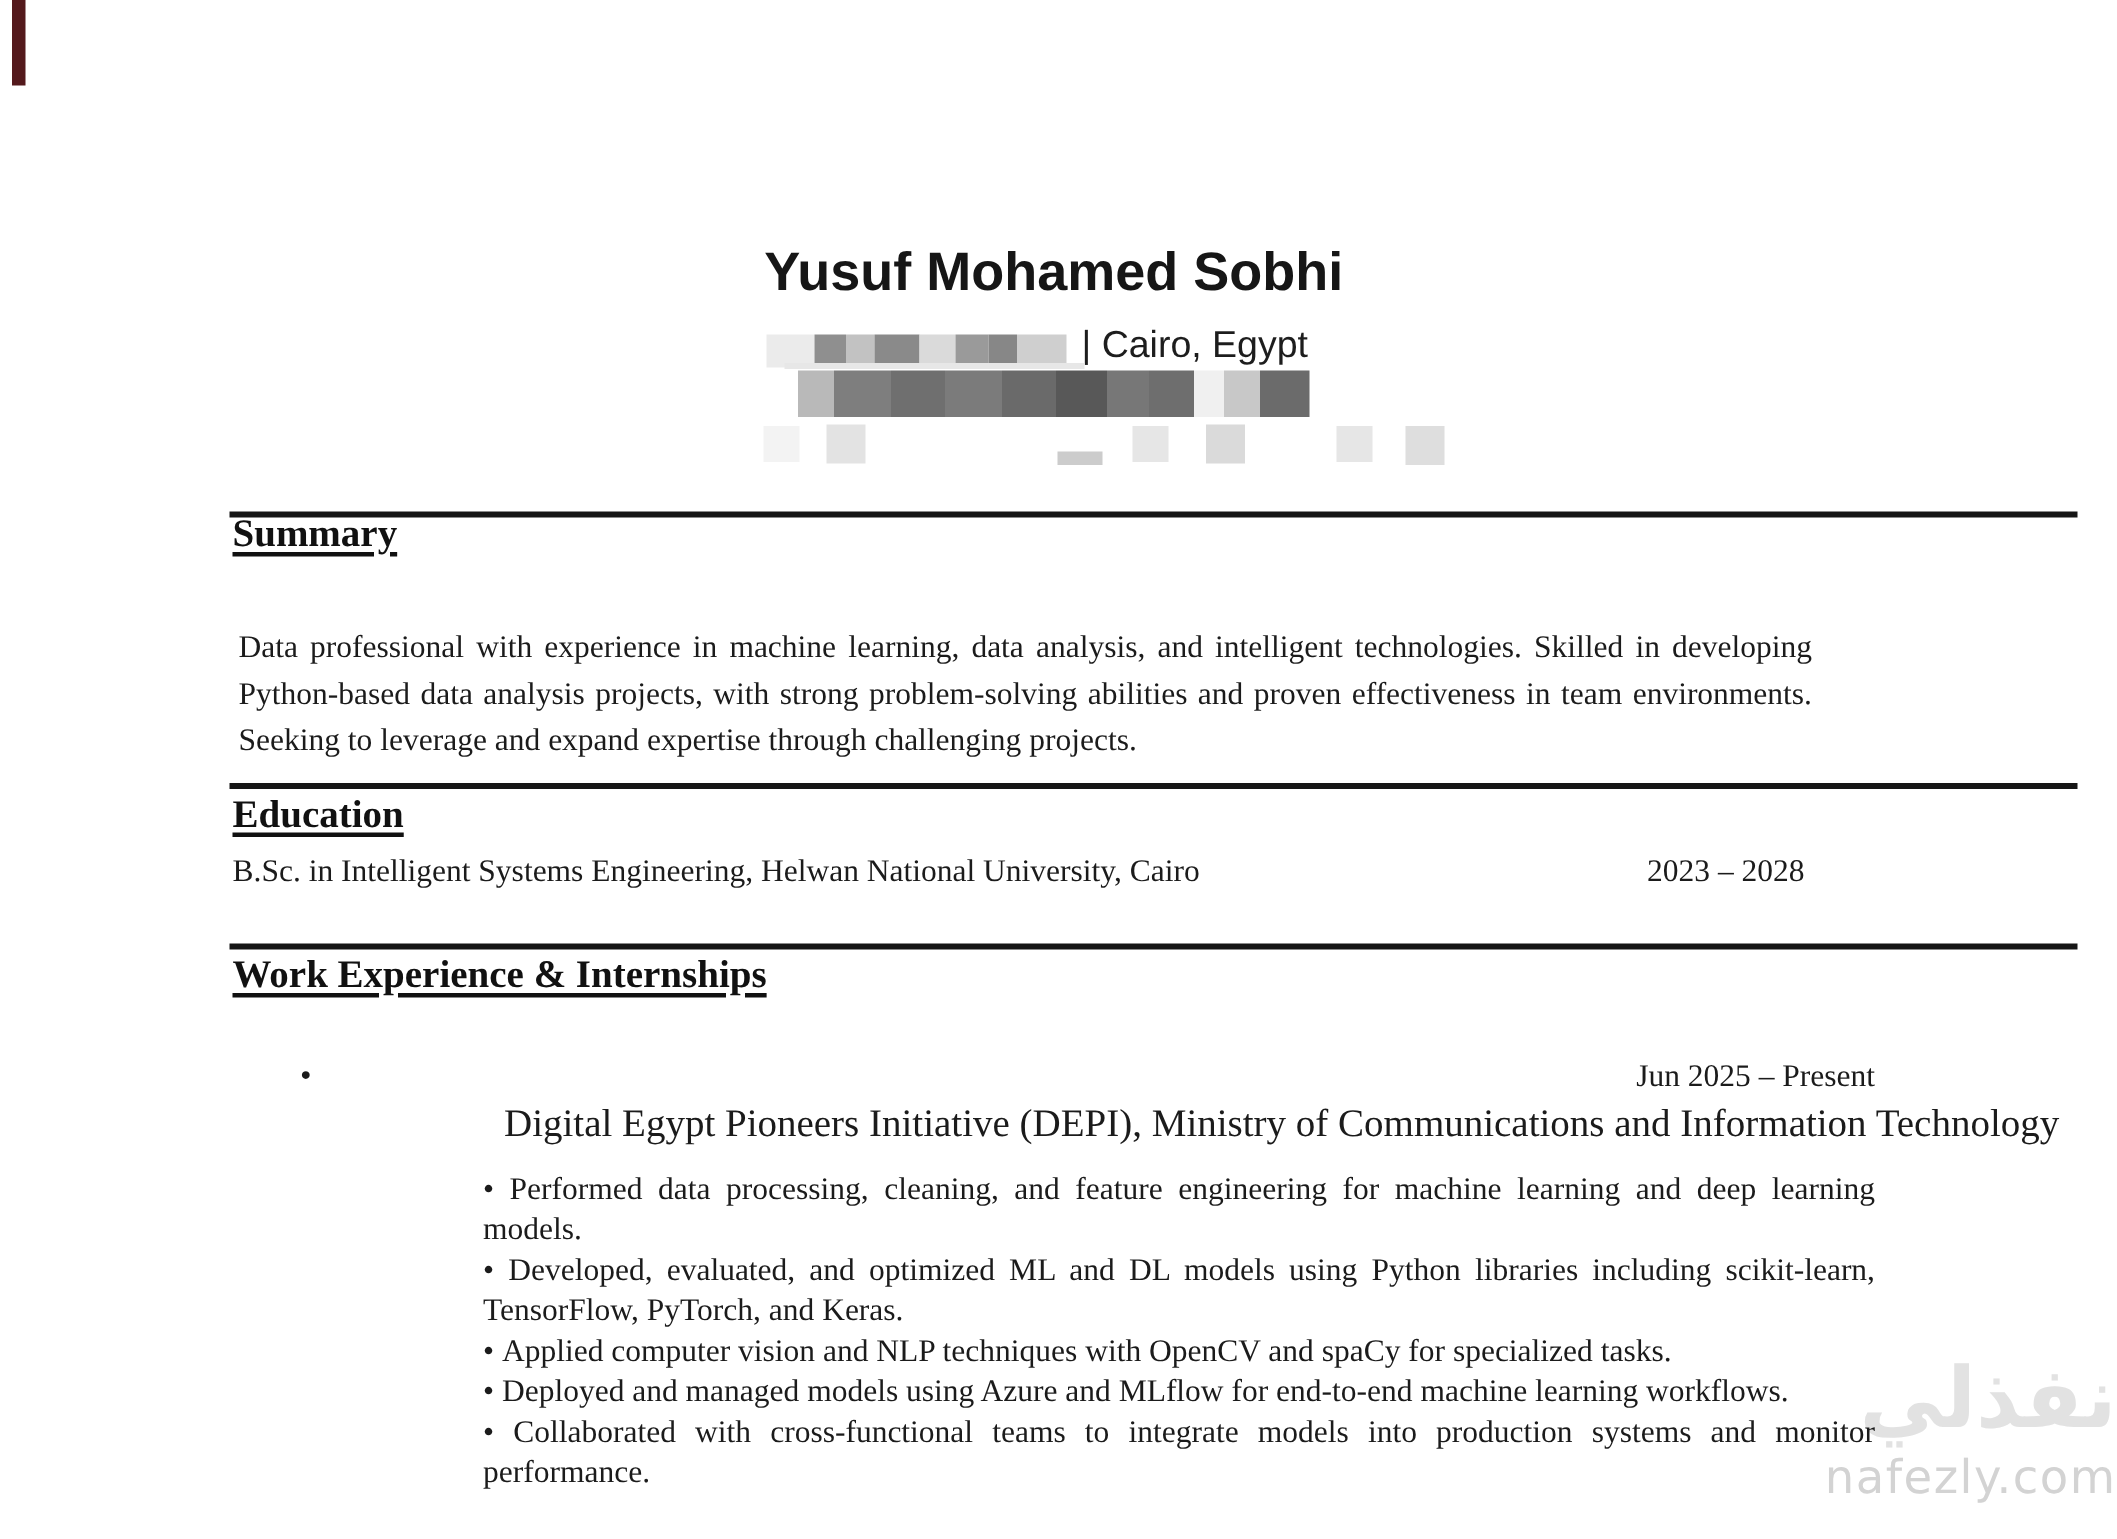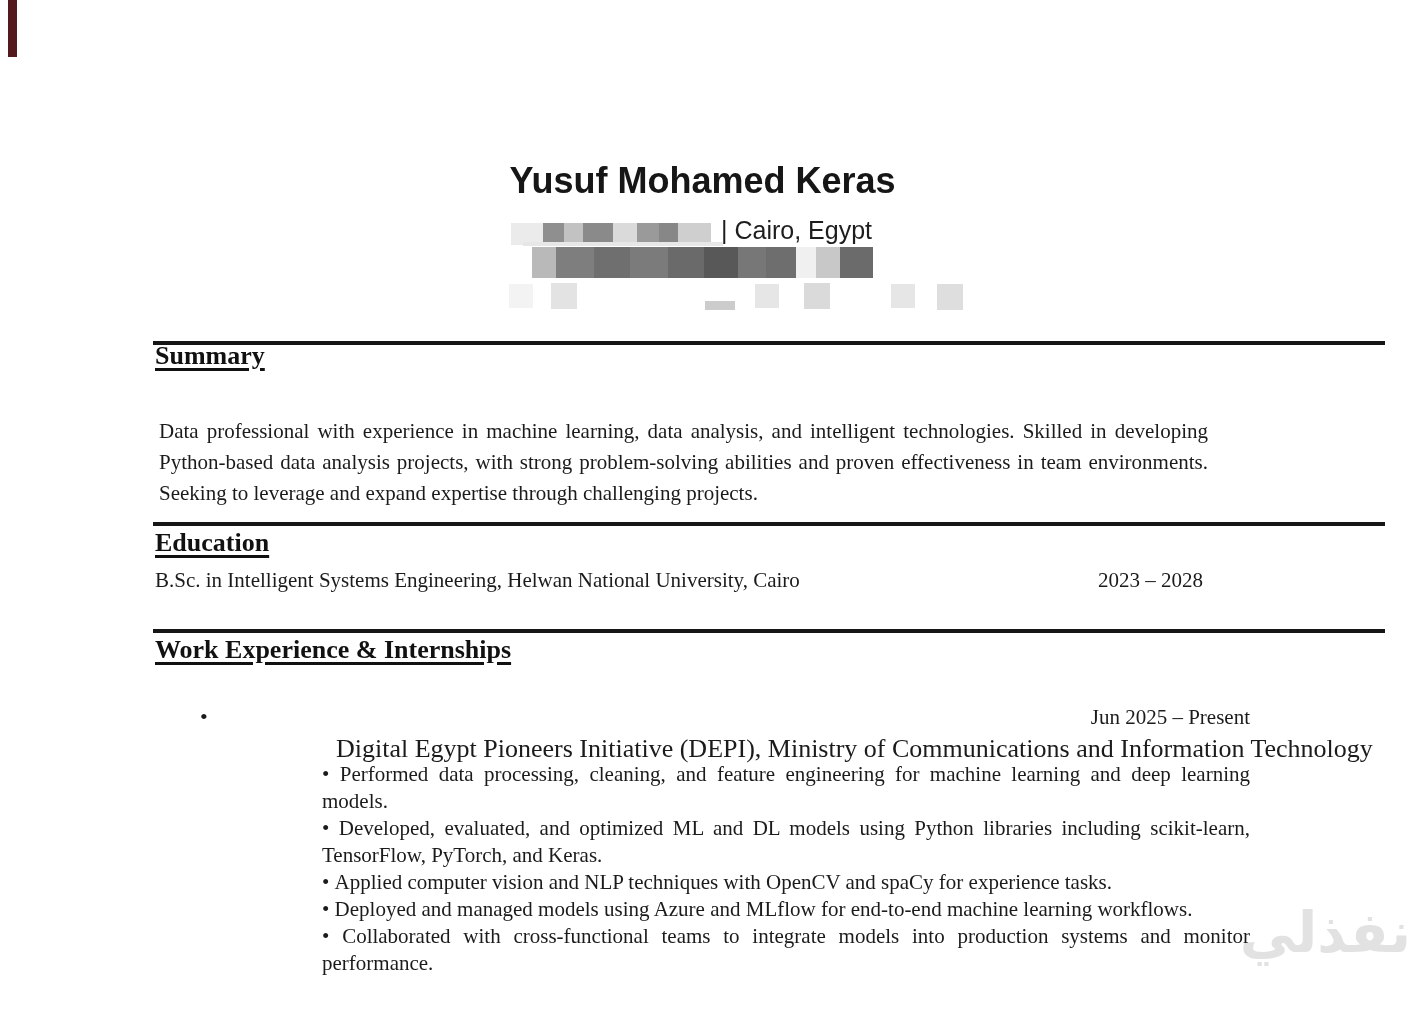--- a/index.html
+++ b/index.html
@@ -47,38 +47,39 @@
            justify-content:space-between;align-items:baseline;font-size:21px;}
 
   .job-header{position:absolute;left:200px;top:704px;width:1050px;display:flex;
               align-items:baseline;}
   .job-bullet-marker{font-size:22px;margin-right:22px;}
   .job-title{font-weight:bold;font-size:23px;white-space:nowrap;}
   .job-spacer{flex:1;}
   .job-dates{font-size:21px;white-space:nowrap;}
   .job-org{position:absolute;left:322px;top:734px;width:930px;font-size:26px;white-space:nowrap;margin-left:14px;}
 
-  .job-bullets{position:absolute;left:322px;top:761px;width:928px;}
+  .job-bullets{position:absolute;left:322px;top:779px;width:928px;}
   .sub-bullet{font-size:21px;line-height:27px;text-align:justify;}
   .sub-bullet::before{content:"\2022\00a0";}
 </style>
 </head>
 <body>
 
 <div class="page">
 
   <div class="watermark">
     <span class="wm-arabic">نفذلي</span>
+    <span class="wm-site">nafezly.com</span>
   </div>
 
   <div class="content">
 
     <div class="corner-mark" style="background: rgb(84, 25, 28);"></div>
 
-    <h1 class="name">Yusuf Mohamed Keras</h1>
+    <h1 class="name">Yusuf Mohamed Sobhi</h1>
 
     <div class="contact-line">
       <span class="mosaic-row1" id="mosaic-row1">
           <span style="width: 32px; height: 22px; background: rgb(235, 235, 235); display: block;"></span>
           <span style="width: 21px; height: 22px; background: rgb(143, 143, 143); display: block;"></span>
           <span style="width: 19px; height: 22px; background: rgb(194, 194, 194); display: block;"></span>
           <span style="width: 30px; height: 22px; background: rgb(138, 138, 138); display: block;"></span>
           <span style="width: 24px; height: 22px; background: rgb(218, 218, 218); display: block;"></span>
           <span style="width: 22px; height: 22px; background: rgb(154, 154, 154); display: block;"></span>
           <span style="width: 19px; height: 22px; background: rgb(135, 135, 135); display: block;"></span>
@@ -127,19 +128,19 @@
     <div class="job-header">
       <span class="job-bullet-marker">•</span>
       <span class="job-spacer"></span>
       <span class="job-dates">Jun 2025 – Present</span>
     </div>
     <div class="job-org">Digital Egypt Pioneers Initiative (DEPI), Ministry of Communications and Information Technology</div>
 
     <div class="job-bullets">
       <div class="sub-bullet">Performed data processing, cleaning, and feature engineering for machine learning and deep learning models.</div>
       <div class="sub-bullet">Developed, evaluated, and optimized ML and DL models using Python libraries including scikit-learn, TensorFlow, PyTorch, and Keras.</div>
-      <div class="sub-bullet">Applied computer vision and NLP techniques with OpenCV and spaCy for experience tasks.</div>
+      <div class="sub-bullet">Applied computer vision and NLP techniques with OpenCV and spaCy for specialized tasks.</div>
       <div class="sub-bullet">Deployed and managed models using Azure and MLflow for end-to-end machine learning workflows.</div>
       <div class="sub-bullet">Collaborated with cross-functional teams to integrate models into production systems and monitor performance.</div>
     </div>
 
   </div>
 </div>
 
 </body></html>

